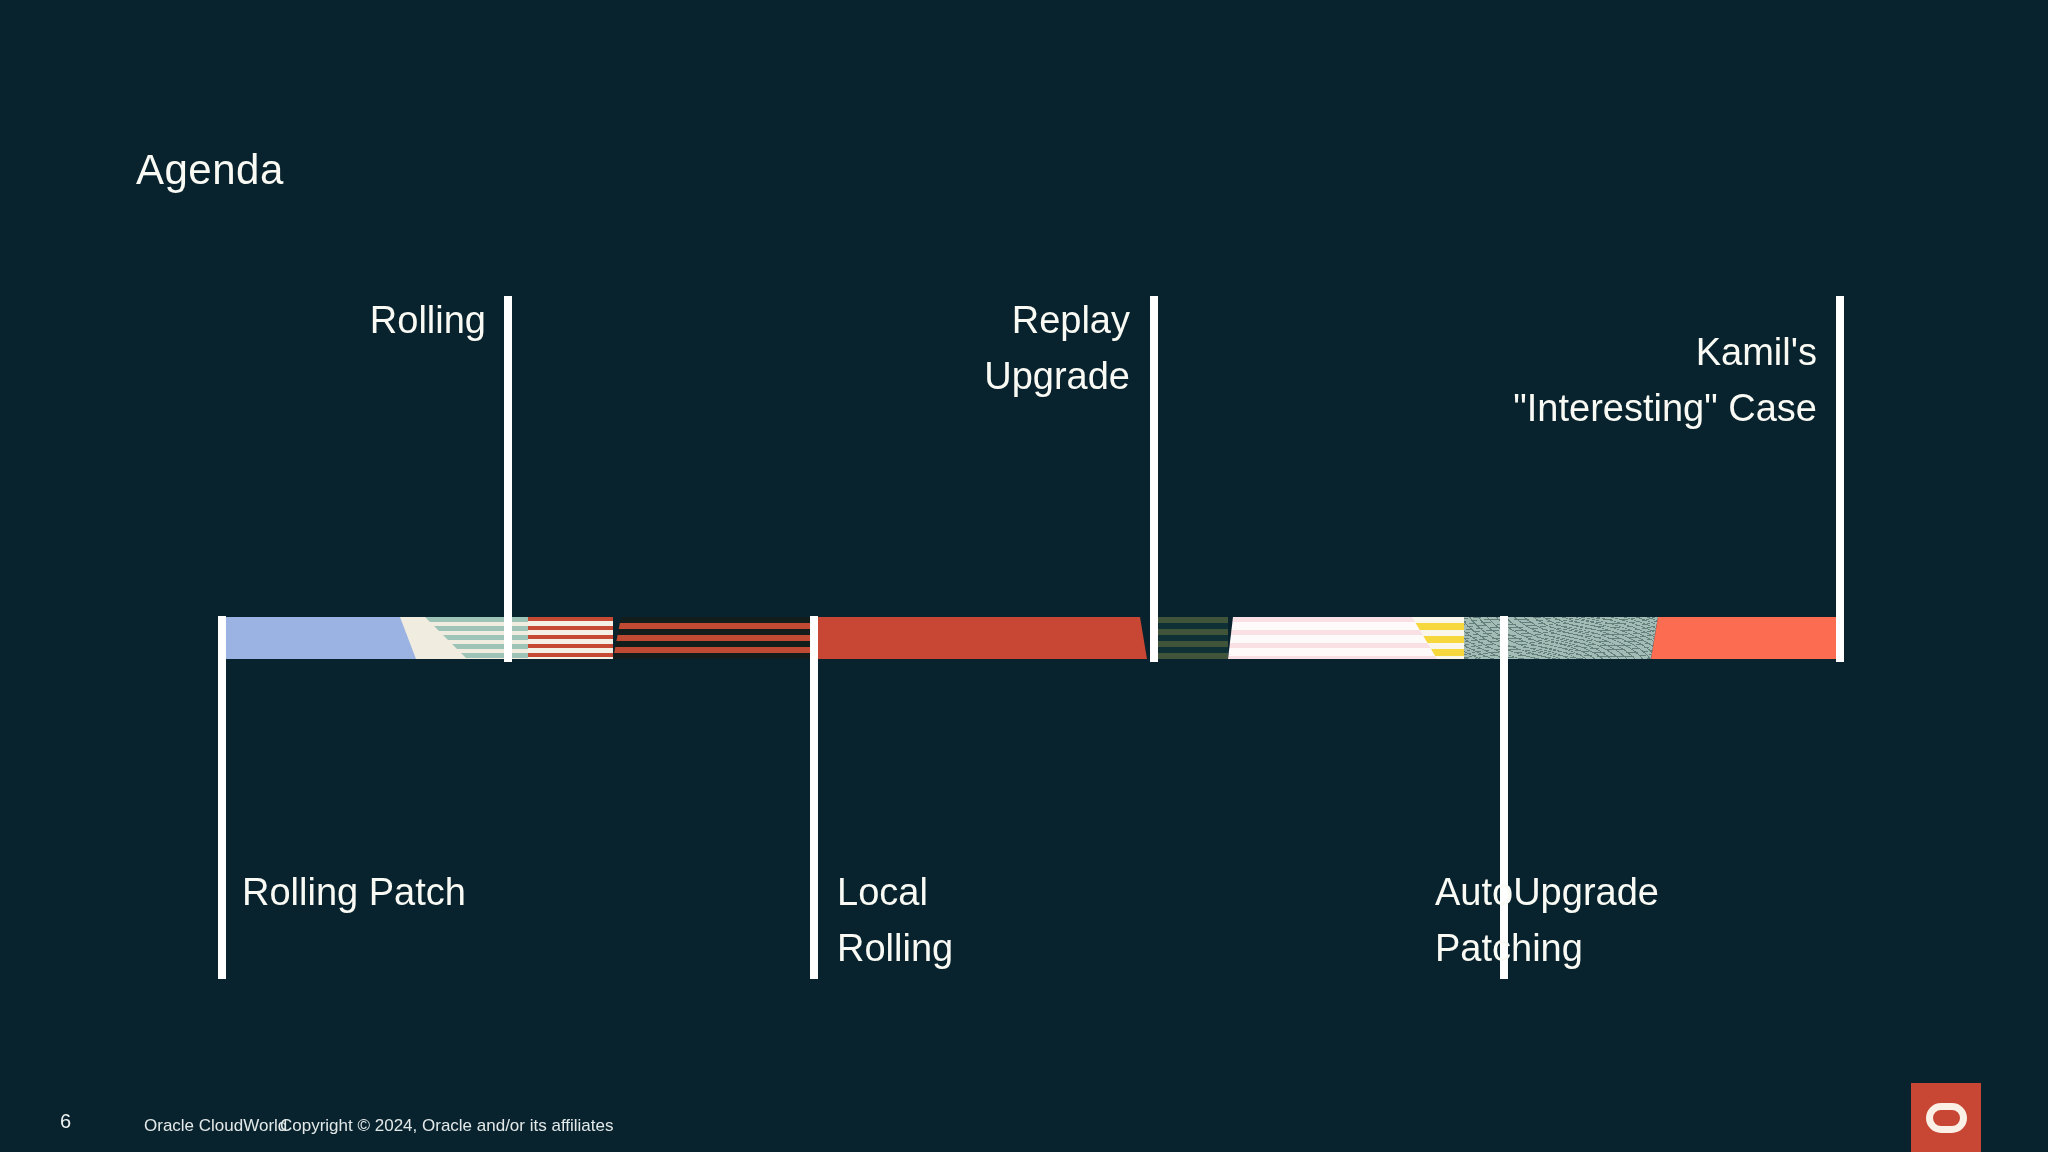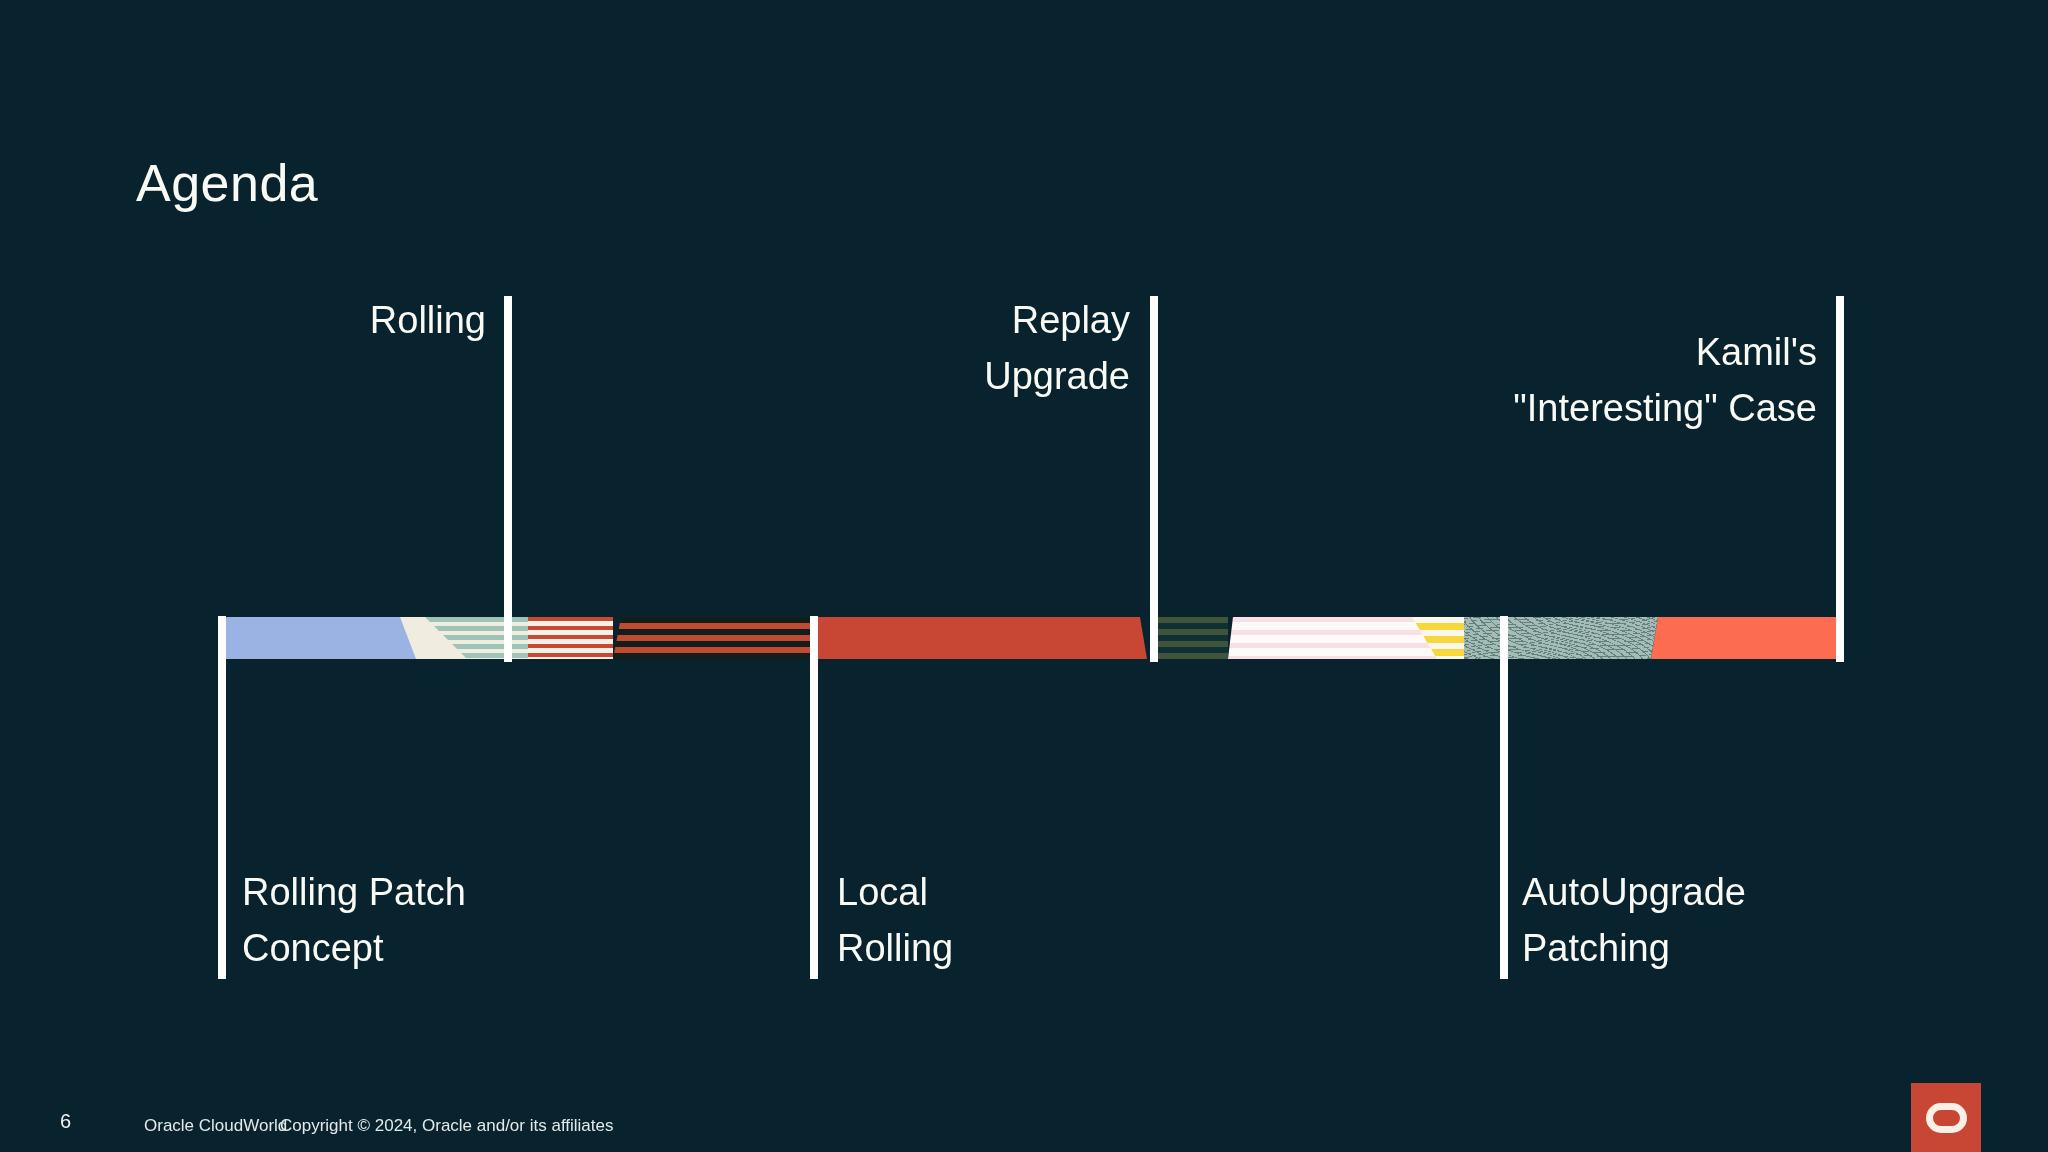--- a/index.html
+++ b/index.html
@@ -9,21 +9,21 @@
   }
   .slide {
     position:relative;
     width:2048px; height:1152px;
     overflow:hidden;
     background:#08232e;
   }
   .slide-title {
     position:absolute;
     left:136px; top:118px;
-    font-size:52px;
+    font-size:42px;
     font-weight:400;
     color:#fafaf4;
     letter-spacing:0.5px;
   }
 
   
   .bar {
     position:absolute;
     left:224px; top:617px;
     width:1613px; height:42px;
@@ -66,21 +66,21 @@
     line-height:56px;
     white-space:nowrap;
   }
   .tl-top { top:292px; text-align:right; }
   .tl-bottom { top:864px; text-align:left; }
   .tl-1 { right:1562px; }
   .tl-2 { right:918px; }
   .tl-3 { right:231px;margin-top:32px; }
   .bl-1 { left:242px; }
   .bl-2 { left:837px; }
-  .bl-3 { left:1522px; }
+  .bl-3 { left:1435px; }
 
   
   .page-number {
     position:absolute; left:60px; top:1110px;
     color:#eef2f1; font-size:20px;
   }
   .footer-brand {
     position:absolute; left:144px; top:1116px;
     color:#e3e9e8; font-size:17px;
   }
@@ -137,21 +137,20 @@
     <div>Replay</div>
     <div>Upgrade</div>
   </div>
   <div class="tl-label tl-top tl-3">
     <div>Kamil's</div>
     <div>"Interesting" Case</div>
   </div>
 
   <div class="tl-label tl-bottom bl-1">
     <div>Rolling Patch</div>
-    <div>Concept</div>
   </div>
   <div class="tl-label tl-bottom bl-2">
     <div>Local</div>
     <div>Rolling</div>
   </div>
   <div class="tl-label tl-bottom bl-3">
     <div>AutoUpgrade</div>
     <div>Patching</div>
   </div>
 

